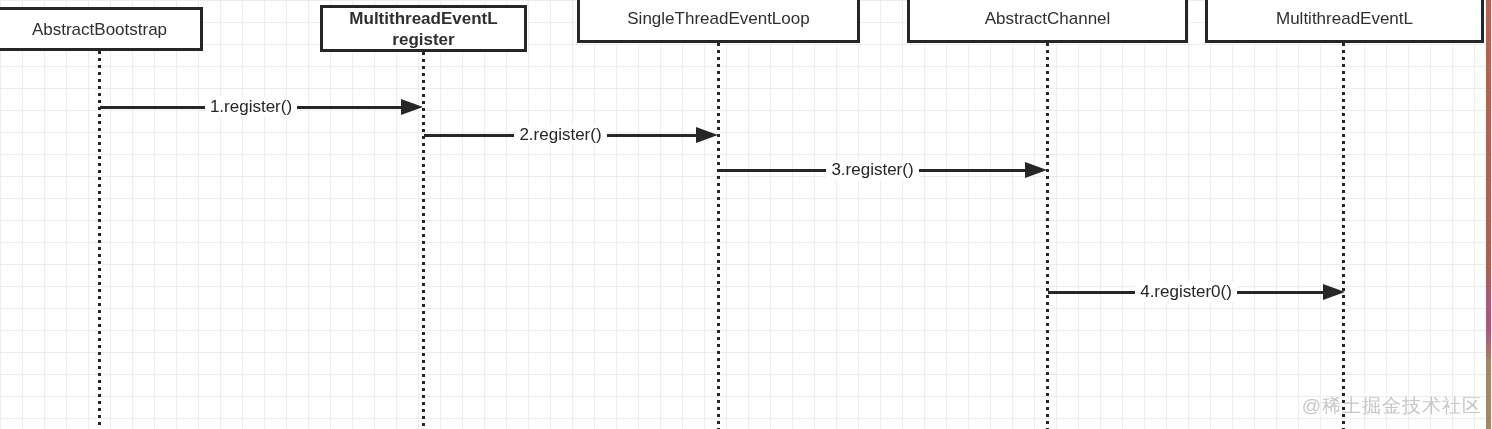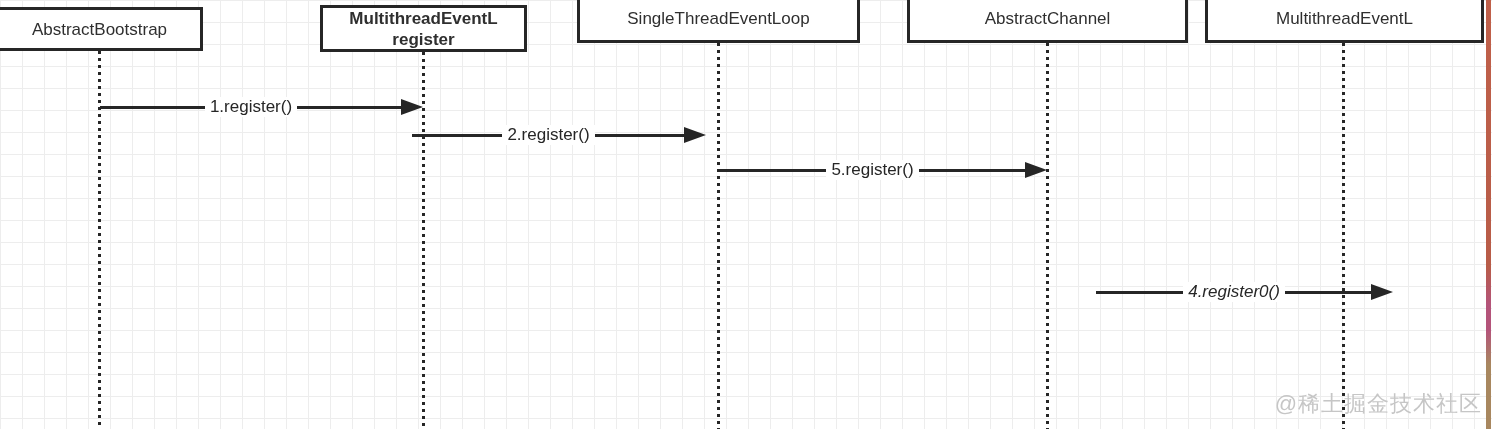--- a/index.html
+++ b/index.html
@@ -72,21 +72,21 @@
     height: 0;
     border-top: 8px solid transparent;
     border-bottom: 8px solid transparent;
     border-left: 22px solid #262626;
     margin-left: -1px;
   }
   .watermark {
     position: absolute;
     right: 10px;
     bottom: 10px;
-    font-size: 22px;
+    font-size: 19px;
     letter-spacing: 1px;
     color: #c6c6c6;
     z-index: 4;
   }
   .edge-strip {
     position: absolute;
     right: 1px;
     top: 0;
     width: 5px;
     height: 100%;
@@ -127,33 +127,33 @@
   <div class="pbox" style="left:1205px;top:-6px; width:279px; height:49px;">
     <div>MultithreadEventL</div>
   </div>
 
   <div class="message" style="left:100px;  top:96px;  width:323px;">
     <div class="mline"></div>
     <div class="mlabel">1.register()</div>
     <div class="mline"></div>
     <div class="marrow"></div>
   </div>
-  <div class="message" style="left:412px;  top:124px; width:294px;">
+  <div class="message" style="left:424px;  top:124px; width:294px;">
     <div class="mline"></div>
     <div class="mlabel">2.register()</div>
     <div class="mline"></div>
     <div class="marrow"></div>
   </div>
   <div class="message" style="left:719px;  top:159px; width:328px;">
     <div class="mline"></div>
-    <div class="mlabel">5.register()</div>
+    <div class="mlabel">3.register()</div>
     <div class="mline"></div>
     <div class="marrow"></div>
   </div>
-  <div class="message" style="left:1096px; top:281px; width:297px;font-style:italic;">
+  <div class="message" style="left:1048px; top:281px; width:297px;">
     <div class="mline"></div>
     <div class="mlabel">4.register0()</div>
     <div class="mline"></div>
     <div class="marrow"></div>
   </div>
 
   <div class="watermark">@稀土掘金技术社区</div>
 
   <div class="edge-strip"></div>
 

